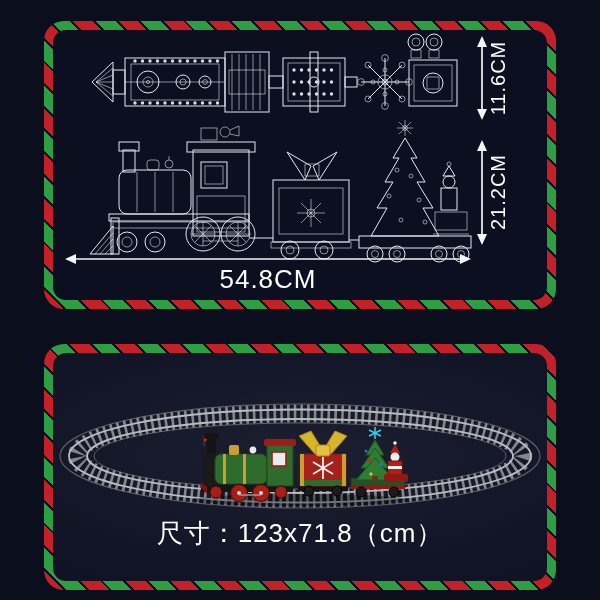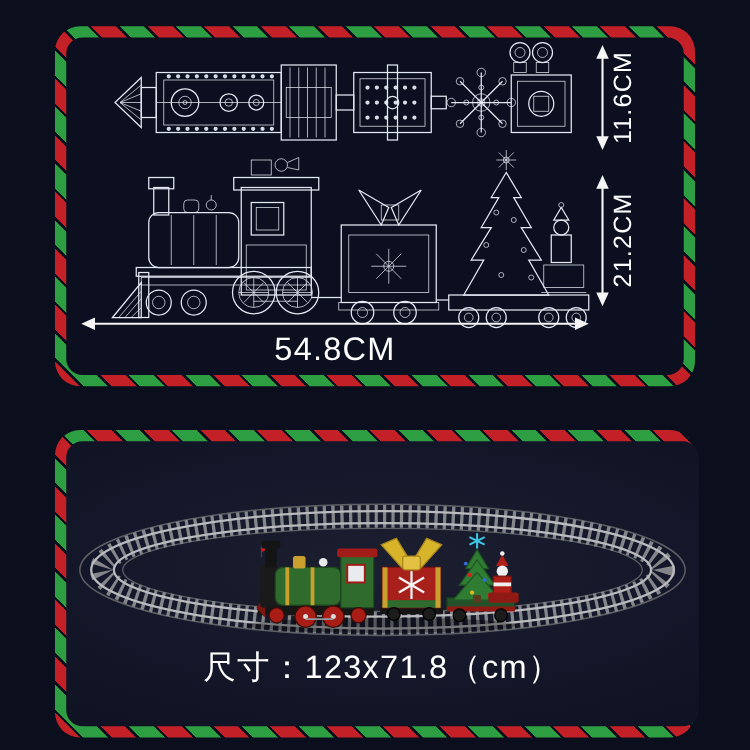--- a/index.html
+++ b/index.html
@@ -9,21 +9,21 @@
          background:repeating-linear-gradient(45deg,
             #c32127 0px,#c32127 14px,
             #0a0e1d 14px,#0a0e1d 16px,
             #2e9e43 16px,#2e9e43 30px,
             #0a0e1d 30px,#0a0e1d 32px);}
   .panel-top{left:44px;top:21px;width:512px;height:288px;}
   .panel-bottom{left:44px;top:344px;width:512px;height:246px;}
   .panel-inner{width:100%;height:100%;border-radius:13px;background:#0b0f1f;
                position:relative;overflow:hidden;}
   .inner-photo{background:radial-gradient(ellipse 75% 62% at 50% 45%,
-               #1c1f2f 0%,#15182a 55%,#101324 100%);padding-left:12px;}
+               #1c1f2f 0%,#15182a 55%,#101324 100%);}
   .fill-abs{position:absolute;left:0;top:0;width:100%;height:100%;}
   .caption{position:absolute;left:0;right:0;top:163px;text-align:center;color:#ffffff;
            font-size:26px;letter-spacing:1px;}
   
   .w{stroke:#e3e9f2;fill:none;stroke-width:1;}
   .w2{stroke:#e3e9f2;fill:none;stroke-width:.65;opacity:.9;}
   .dots{stroke:#e3e9f2;stroke-width:3.4;stroke-dasharray:0 7.5;stroke-linecap:round;fill:none;opacity:.95;}
   .dim{stroke:#f5f5f5;stroke-width:1.7;fill:none;}
   .dimfill{fill:#f5f5f5;stroke:none;}
   text{fill:#ffffff;font-family:"Liberation Sans",sans-serif;}

